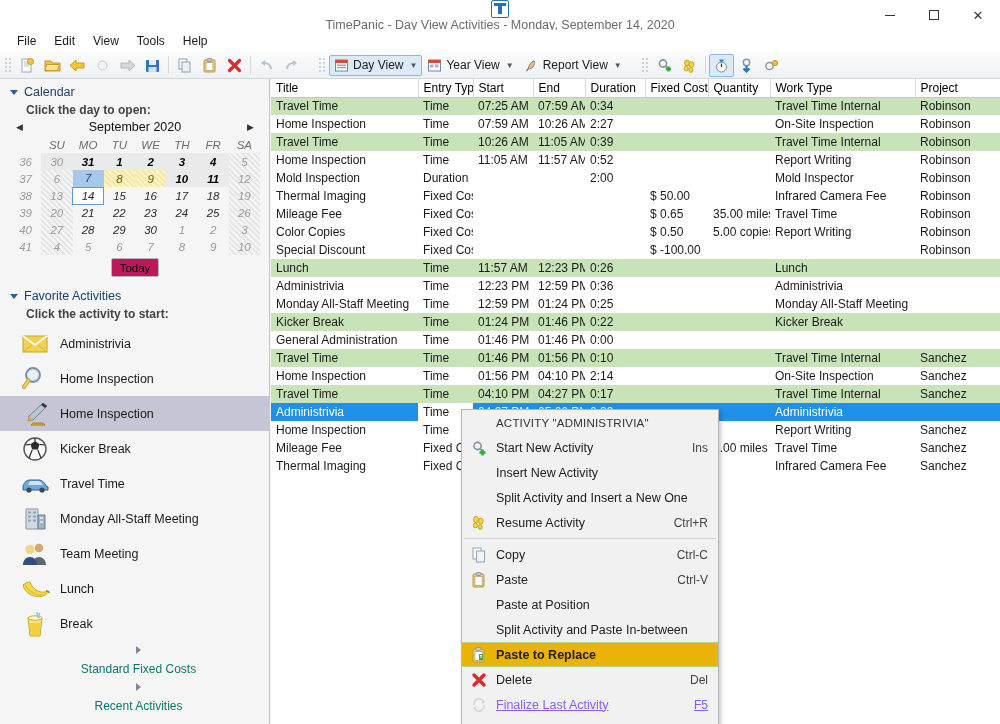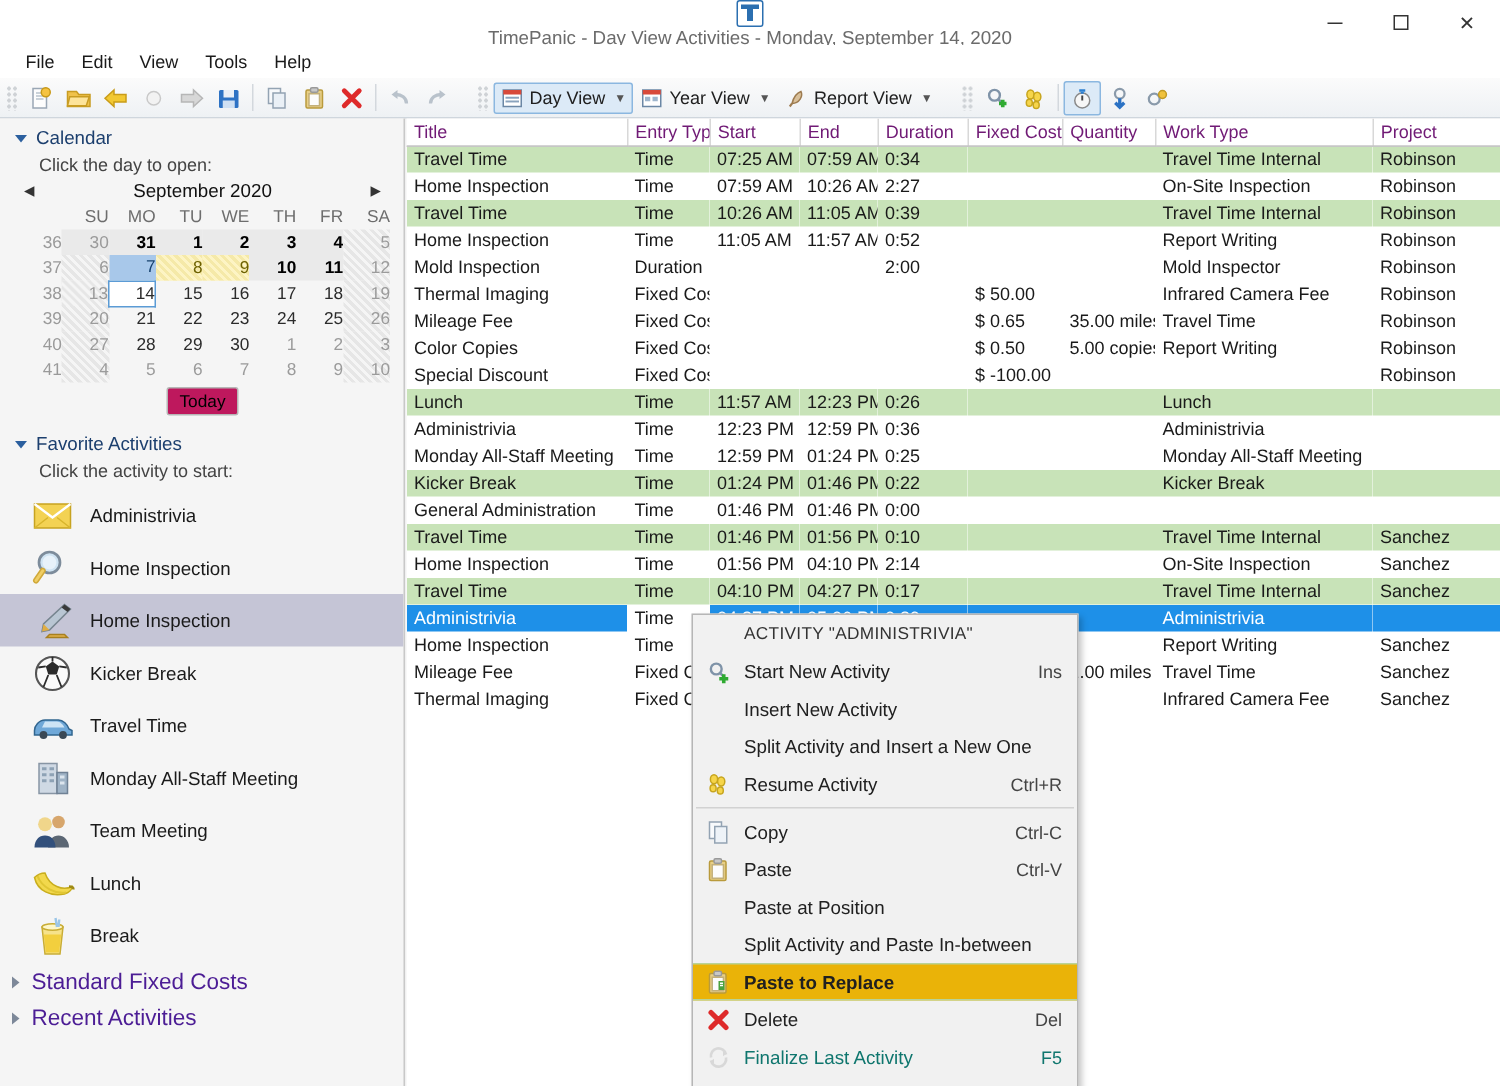--- a/index.html
+++ b/index.html
@@ -83,29 +83,29 @@
   .leftpanel {
     position:absolute; left:0; top:79px; width:270px; height:645px;
     background:#f5f5f5; border-right:1px solid #c8c8c8; overflow:hidden;
   }
   .section-head {
     display:flex; align-items:center; gap:6px;
     padding:6px 0 4px 10px; font-size:12.5px; color:#1c3f6e;
   }
   .tri-down { width:0;height:0;border-left:4px solid transparent;border-right:4px solid transparent;border-top:5px solid #2b5f9e; }
   .tri-right { width:0;height:0;border-top:4px solid transparent;border-bottom:4px solid transparent;border-left:5px solid #7d8899; }
-  .hint { font-size:12px; color:#444; padding-left:26px; padding-bottom:3px; }
+  .hint { font-size:12px; color:#444; padding-left:26px; padding-bottom:3px;font-weight:bold; }
 
   
   .cal { width:250px; margin-left:10px; font-size:11.5px; }
   .cal-nav { display:flex; align-items:center; justify-content:space-between; padding:0 6px 2px 6px; }
   .cal-arrow { font-size:9px; color:#333; }
   .cal-title { font-size:12.5px; color:#111;text-align:right; }
   table.calgrid { border-collapse:collapse; width:250px; table-layout:fixed; }
-  table.calgrid td, table.calgrid th { text-align:right; font-weight:normal; height:17px; font-size:11.5px; padding:0; }
+  table.calgrid td, table.calgrid th { text-align:center; font-weight:normal; height:17px; font-size:11.5px; padding:0;font-style:italic; }
   table.calgrid th { color:#6d6d6d; font-size:11.5px; }
   td.wk { color:#9a9a9a; font-size:8px; width:16px; }
   td.day { color:#2b2b2b; width:29px; }
   td.day.bold { font-weight:bold; color:#000; }
   td.day.out { color:#9b9b9b; }
   td.shade { background:#eaeaea; }
   td.hatch {
     background-image:repeating-linear-gradient(45deg,#e6e6e6 0 2px,#f5f5f5 2px 4px);
   }
   td.yellow { background:#fdf2b8; background-image:repeating-linear-gradient(45deg,#f5e9a8 0 2px,#fdf4c4 2px 4px); color:#6d6100;}
@@ -117,30 +117,30 @@
   }
 
   
   .fav-list { margin-top:2px; }
   .fav-item {
     display:flex; align-items:center; gap:10px; height:35px; padding-left:20px;
   }
   .fav-item.sel { background:#c5c5d6; }
   .fav-label { font-size:12.5px; color:#1a1a1a; }
   .fav-ic { width:30px; height:30px; flex:none; display:flex; align-items:center; justify-content:center; }
-  .bottom-sec { display:flex; align-items:center; gap:8px; padding:5px 0 2px 8px; font-size:15px; color:#4c1d95; }
+  .bottom-sec { display:flex; align-items:center; gap:8px; padding:5px 0 2px 8px; font-size:12px; color:#0f766e;flex-direction:column; }
 
   
   .gridwrap {
     position:absolute; left:271px; top:79px; width:729px; height:645px; background:#ffffff;
     overflow:hidden;
   }
   table.grid { border-collapse:collapse; width:729px; table-layout:fixed; }
   table.grid th {
-    font-weight:normal; font-size:12px; color:#701a75; text-align:left;
+    font-weight:normal; font-size:12px; color:#000000; text-align:left;
     height:18px; padding:0 0 0 5px; background:#ffffff;
     border-right:1px solid #d8d8d8; border-bottom:1px solid #c6c6c6;
     white-space:nowrap; overflow:hidden;
   }
   table.grid td {
     font-size:12px; color:#1a1a1a; height:18px; padding:0 4px 0 5px;
     white-space:nowrap; overflow:hidden; border:0;
   }
   tr.r-green td { background:#c8e3b8; }
   tr.r-white td { background:#ffffff; }
@@ -160,21 +160,21 @@
   }
   .ctx-head {
     padding:5px 0 6px 34px; font-size:11.5px; color:#333; letter-spacing:.2px;
   }
   .ctx-item {
     display:flex; align-items:center; height:25px; position:relative; padding-left:34px; padding-right:10px;
   }
   .ctx-item .lbl { flex:1; }
   .ctx-item .acc { color:#444; font-size:12px; }
   .ctx-item.hov { background:#eab308; border-top:1px solid #b9d396; border-bottom:1px solid #b9d396;font-weight:bold; }
-  .ctx-item.dis .lbl, .ctx-item.dis .acc { color:#0f766e; }
+  .ctx-item.dis .lbl, .ctx-item.dis .acc { color:#8b5cf6;text-decoration:underline; }
   .ctx-sep { height:1px; background:#d2d2d2; margin:3px 2px; }
   .ctx-ic { position:absolute; left:8px; top:50%; transform:translateY(-50%); width:18px; height:18px; }
 </style>
 </head>
 <body>
 
 <div id="app">
 
   <div class="titlebar">
     <div class="title-icon"></div>

